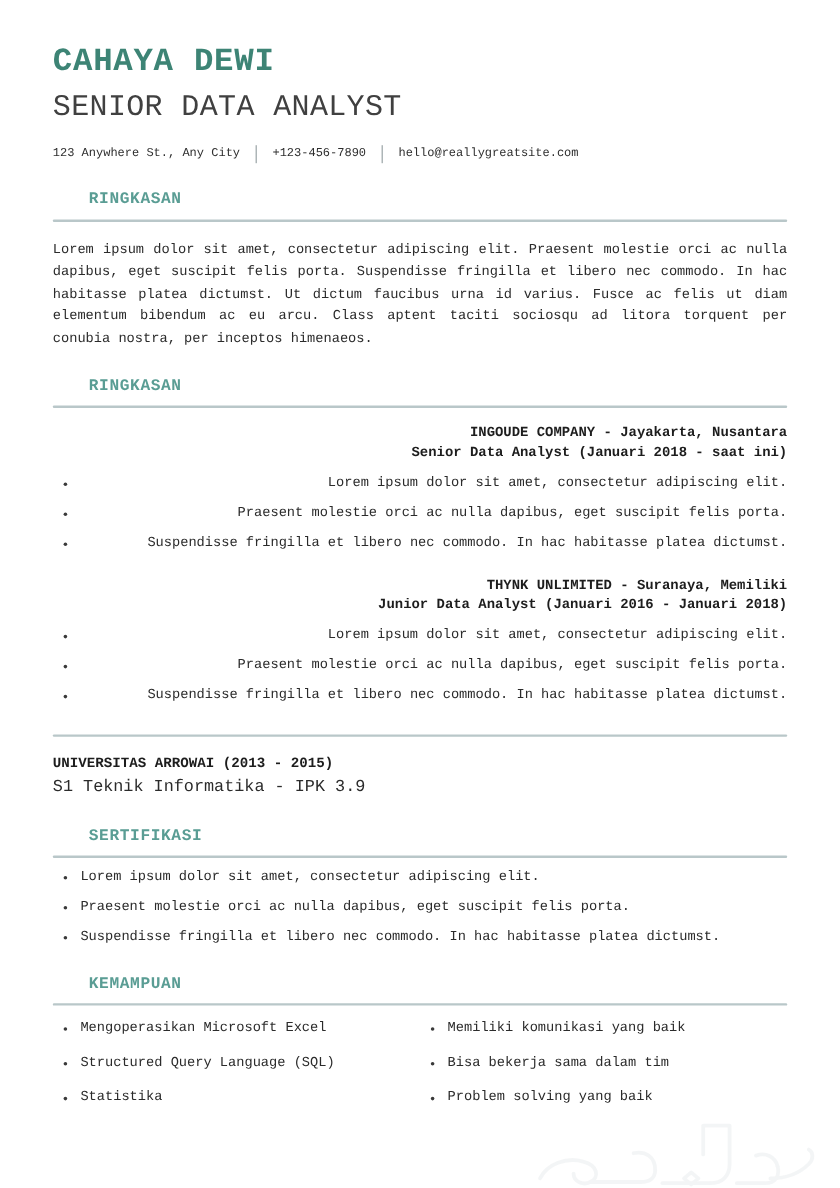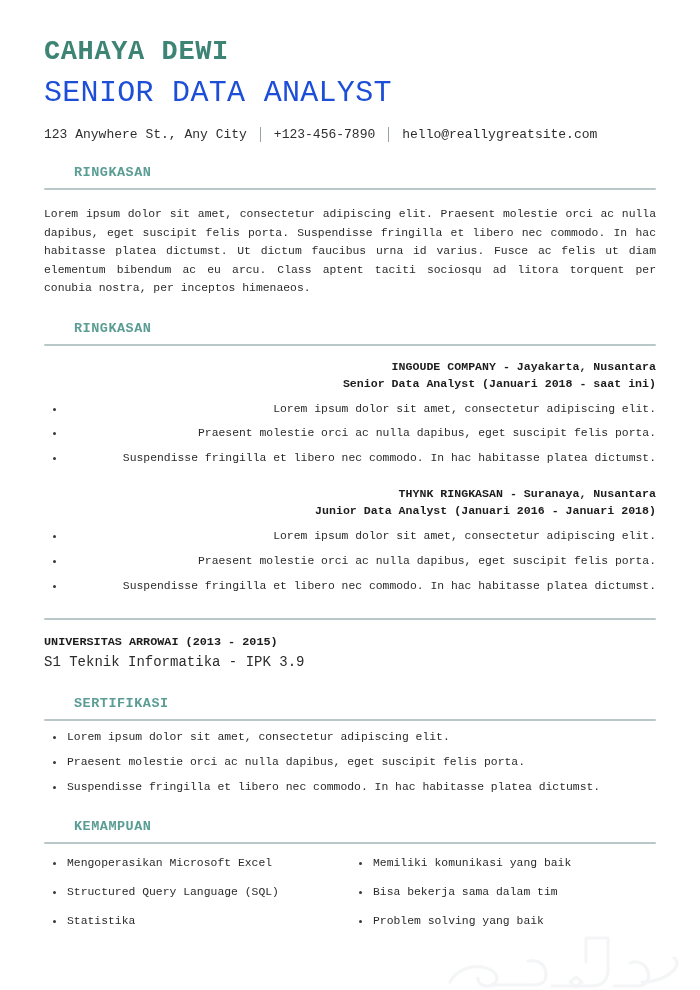--- a/index.html
+++ b/index.html
@@ -33,31 +33,31 @@
   .name {
     margin-top:38px;
     font-size:27px;
     font-weight:bold;
     letter-spacing:0.6px;
     color:#3d8475;
     line-height:1.1;
   }
   .role {
     margin-top:8px;
-    font-size:30px;
+    font-size:25px;
     font-weight:normal;
     letter-spacing:0.3px;
-    color:#1d4ed8;
+    color:#404040;
     line-height:1.15;
   }
   .contact {
     margin-top:17px;
     display:flex;
-    align-items:flex-start;
-    font-size:13px;
+    align-items:center;
+    font-size:10px;
     color:#2e2e2e;
     white-space:nowrap;
   }
   .contact .sep {
     display:inline-block;
     width:1px; height:15px;
     background:#9aa3a6;
     margin:0 13px;
   }
 
@@ -208,21 +208,21 @@
         <div class="job-company">INGOUDE COMPANY - Jayakarta, Nusantara</div>
         <div class="job-title">Senior Data Analyst (Januari 2018 - saat ini)</div>
         <ul class="bullets">
           <li>Lorem ipsum dolor sit amet, consectetur adipiscing elit.</li>
           <li>Praesent molestie orci ac nulla dapibus, eget suscipit felis porta.</li>
           <li>Suspendisse fringilla et libero nec commodo. In hac habitasse platea dictumst.</li>
         </ul>
       </div>
 
       <div class="job">
-        <div class="job-company">THYNK RINGKASAN - Suranaya, Nusantara</div>
+        <div class="job-company">THYNK UNLIMITED - Suranaya, Memiliki</div>
         <div class="job-title">Junior Data Analyst (Januari 2016 - Januari 2018)</div>
         <ul class="bullets tight">
           <li>Lorem ipsum dolor sit amet, consectetur adipiscing elit.</li>
           <li>Praesent molestie orci ac nulla dapibus, eget suscipit felis porta.</li>
           <li>Suspendisse fringilla et libero nec commodo. In hac habitasse platea dictumst.</li>
         </ul>
       </div>
     </div>
 
     <div class="section">

